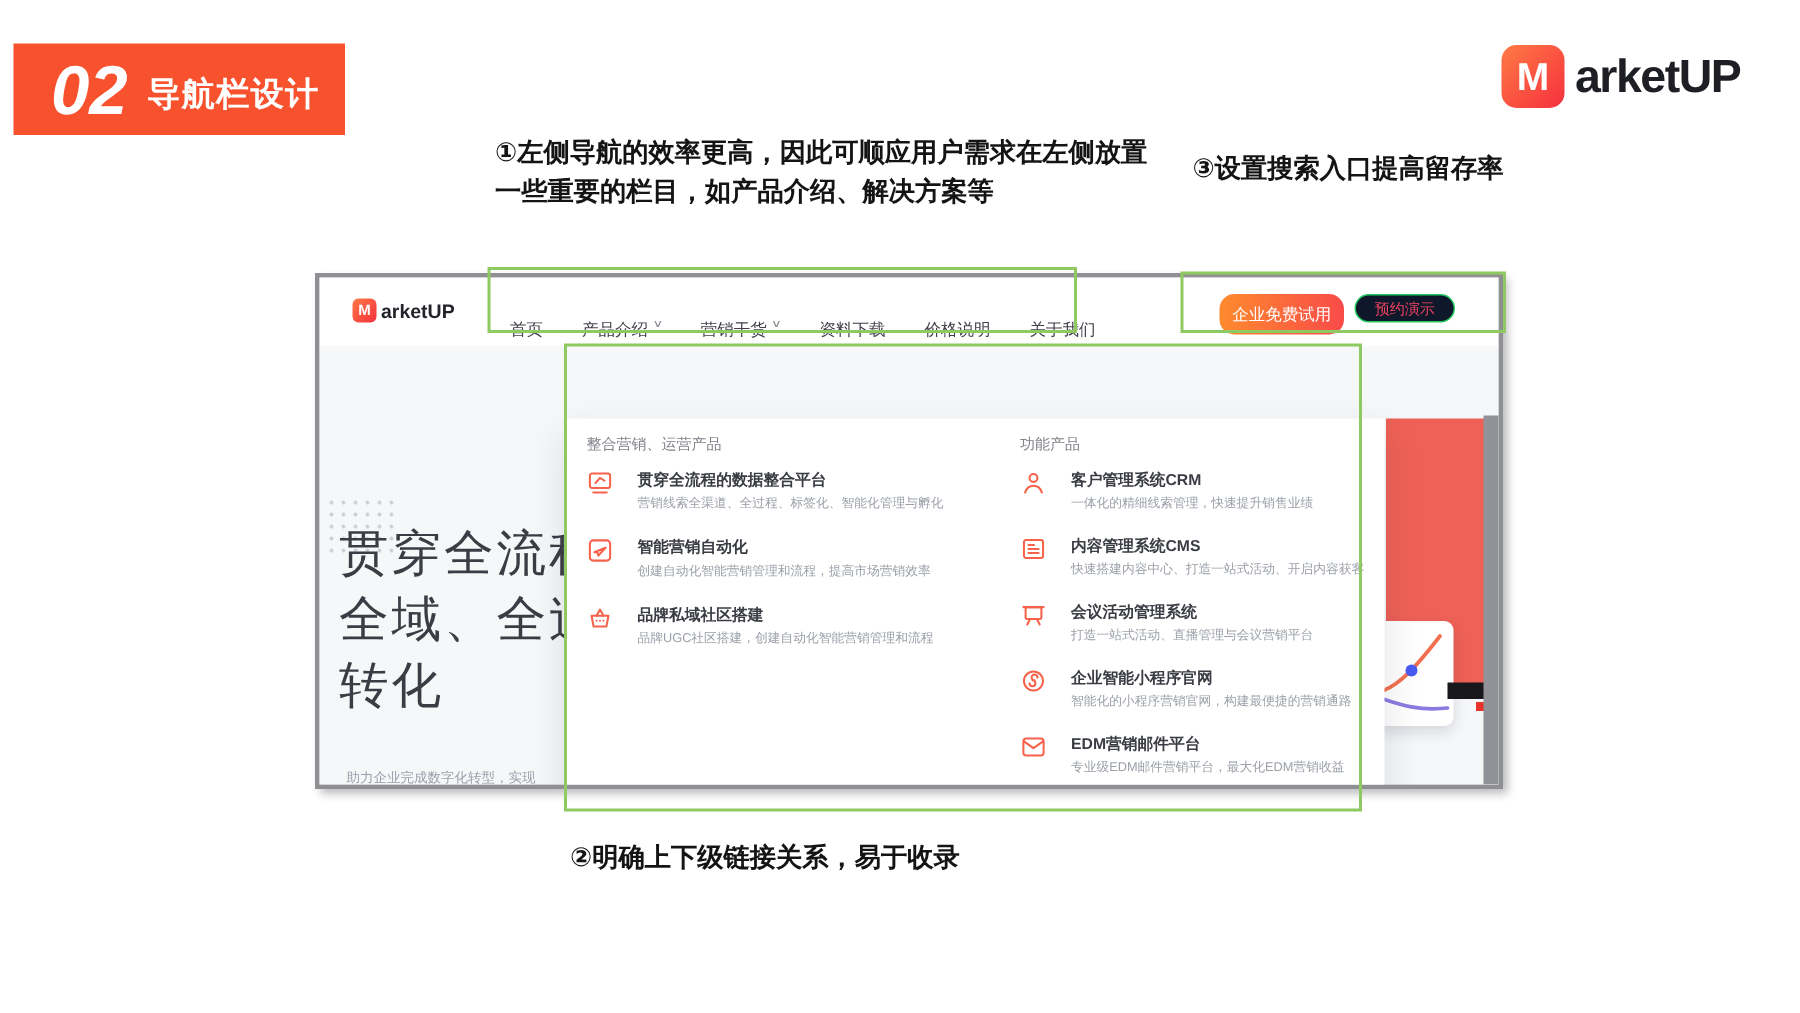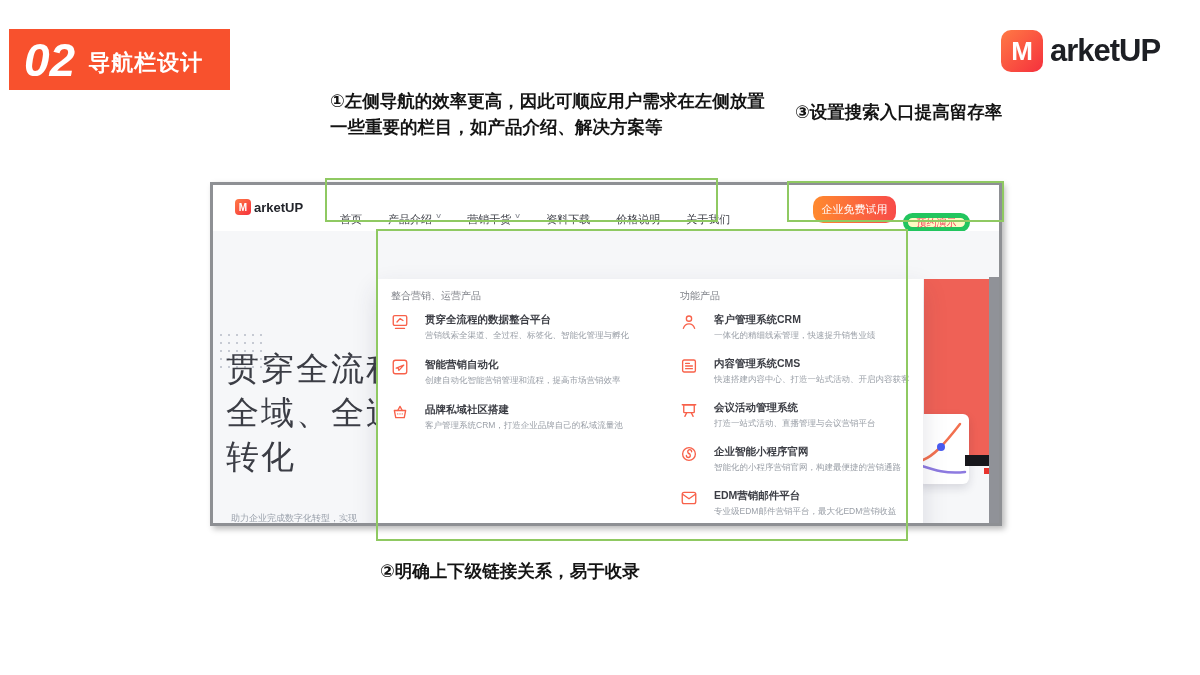--- a/index.html
+++ b/index.html
@@ -2,21 +2,21 @@
 <html><head>
 <meta charset="utf-8">
 <style>
   html,body{margin:0;padding:0;background:#fff;}
   .slide{position:relative;width:1200px;height:675px;background:#ffffff;overflow:hidden;
          font-family:"Liberation Sans","DejaVu Sans",sans-serif;}
   .abs{position:absolute;}
 
   
   .badge{left:9px;top:29px;width:221px;height:61px;background:#f8512d;color:#fff;
-         display:flex;align-items:center;padding-left:15px;box-sizing:border-box;gap:13px;}
+         display:flex;align-items:center;padding-left:25px;box-sizing:border-box;gap:13px;}
   .badge-num{font-size:46px;font-weight:700;font-style:italic;line-height:1;}
   .badge-title{font-size:22px;font-weight:700;margin-top:6px;letter-spacing:1px;text-align:right;}
 
   .slide-logo{left:1001px;top:27px;height:48px;display:flex;align-items:center;gap:7px;}
   .logo-mark{width:42px;height:42px;border-radius:10px;background:linear-gradient(135deg,#ff7a45,#f5303d);
              color:#fff;font-weight:700;font-size:26px;display:flex;align-items:center;justify-content:center;}
   .logo-word{font-size:31px;font-weight:700;color:#1d1f24;letter-spacing:-1px;}
 
   .ann{font-size:17.5px;font-weight:700;color:#141414;line-height:26px;}
   .ann1{left:330px;top:88px;width:435px;}
@@ -34,22 +34,22 @@
                   color:#fff;font-weight:700;font-size:10px;display:flex;align-items:center;justify-content:center;}
   .site-logo-word{font-size:13px;font-weight:700;color:#22242a;}
   .site-menu{position:absolute;left:127px;top:0;height:46px;display:flex;align-items:center;gap:26px;
              font-size:11px;color:#40424a;}
   .mi{white-space:nowrap;cursor:pointer;display:flex;margin-top:23px;}
   .chev{font-size:7px;color:#8b8e96;margin-left:4px;transform:scaleX(1.4);}
   .cta-primary{position:absolute;left:600px;top:11px;width:83px;height:27px;border-radius:10px;
                background:linear-gradient(90deg,#ff8a2e,#f84b49);color:#fff;font-size:11px;
                display:flex;align-items:center;justify-content:center;cursor:pointer;}
   .cta-secondary{position:absolute;left:690px;top:11px;width:67px;height:19px;border-radius:10px;
-                 background:#fef9c3;border:5px solid #22c55e;color:#ef4460;font-size:10px;box-sizing:border-box;
-                 display:flex;align-items:center;justify-content:center;cursor:pointer;margin-top:17px;}
+                 background:#0f172a;border:1px solid #22c55e;color:#ef4460;font-size:10px;box-sizing:border-box;
+                 display:flex;align-items:center;justify-content:center;cursor:pointer;}
 
   .hero{position:absolute;left:0;top:46px;right:0;bottom:0;background:#f6f7f9;}
   .dots{background-image:radial-gradient(#c6cad3 1px,transparent 1.3px);background-size:8px 8px;}
   .dots-tl{left:4px;top:100px;width:48px;height:42px;}
   .dots-bottom{left:166px;top:274px;width:382px;height:14px;}
   .hero-heading{left:13px;top:116px;font-size:33px;line-height:44px;color:#3b3d45;letter-spacing:2px;white-space:nowrap;}
   .hero-body{left:18px;top:280px;font-size:9px;line-height:14.5px;color:#9aa1ab;white-space:nowrap;}
   .illus-orange{left:711px;top:48px;width:66px;height:177px;background:#ef6156;}
   .chart-card{left:705px;top:183px;width:51px;height:70px;background:#fff;border-radius:6px;
               box-shadow:0 4px 10px rgba(30,30,60,.14);}
@@ -192,21 +192,21 @@
           <div class="mm-item">
             <span class="mm-icon">
               <svg viewBox="0 0 24 24" fill="none" stroke="#f8614a" stroke-width="1.8" stroke-linecap="round" stroke-linejoin="round">
                 <path d="M4.5 10h15l-1.8 9.5H6.3z"></path>
                   <path d="M9 10l3-5.5L15 10"></path>
                   <path d="M9 14.5h.01M12 14.5h.01M15 14.5h.01"></path>
               </svg>
             </span>
             <div>
                 <div class="mm-title">品牌私域社区搭建</div>
-                 <div class="mm-desc">客户管理系统CRM，打造企业品牌自己的私域流量池</div>
+                 <div class="mm-desc">品牌UGC社区搭建，创建自动化智能营销管理和流程</div>
               </div>
           </div>
         </div>
 
         <div class="mm-col mm-col-right">
           <div class="mm-header">功能产品</div>
 
           <div class="mm-item">
             <span class="mm-icon">
               <svg viewBox="0 0 24 24" fill="none" stroke="#f8614a" stroke-width="1.8" stroke-linecap="round" stroke-linejoin="round">

